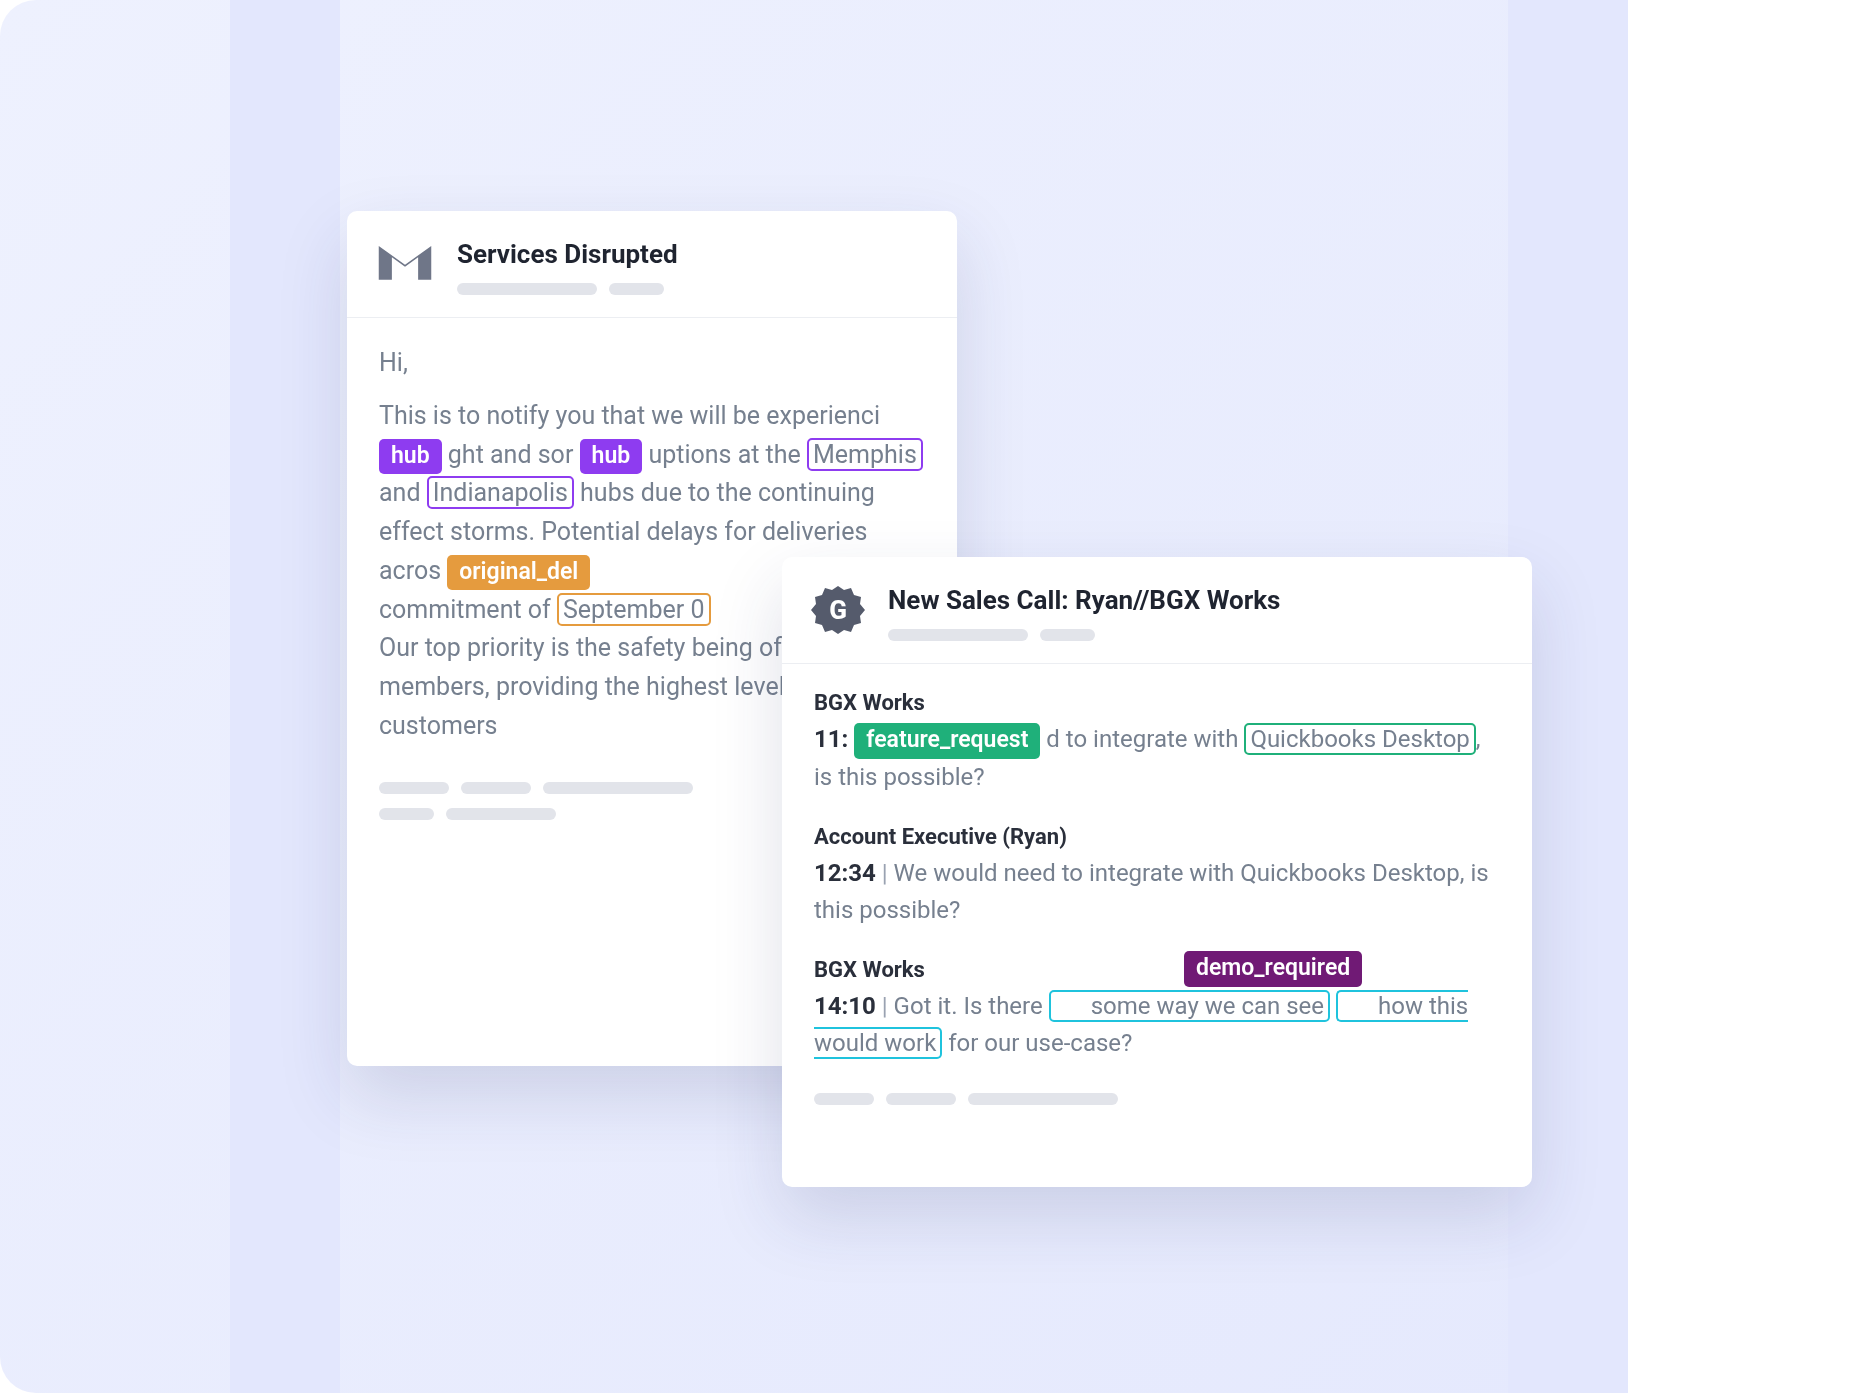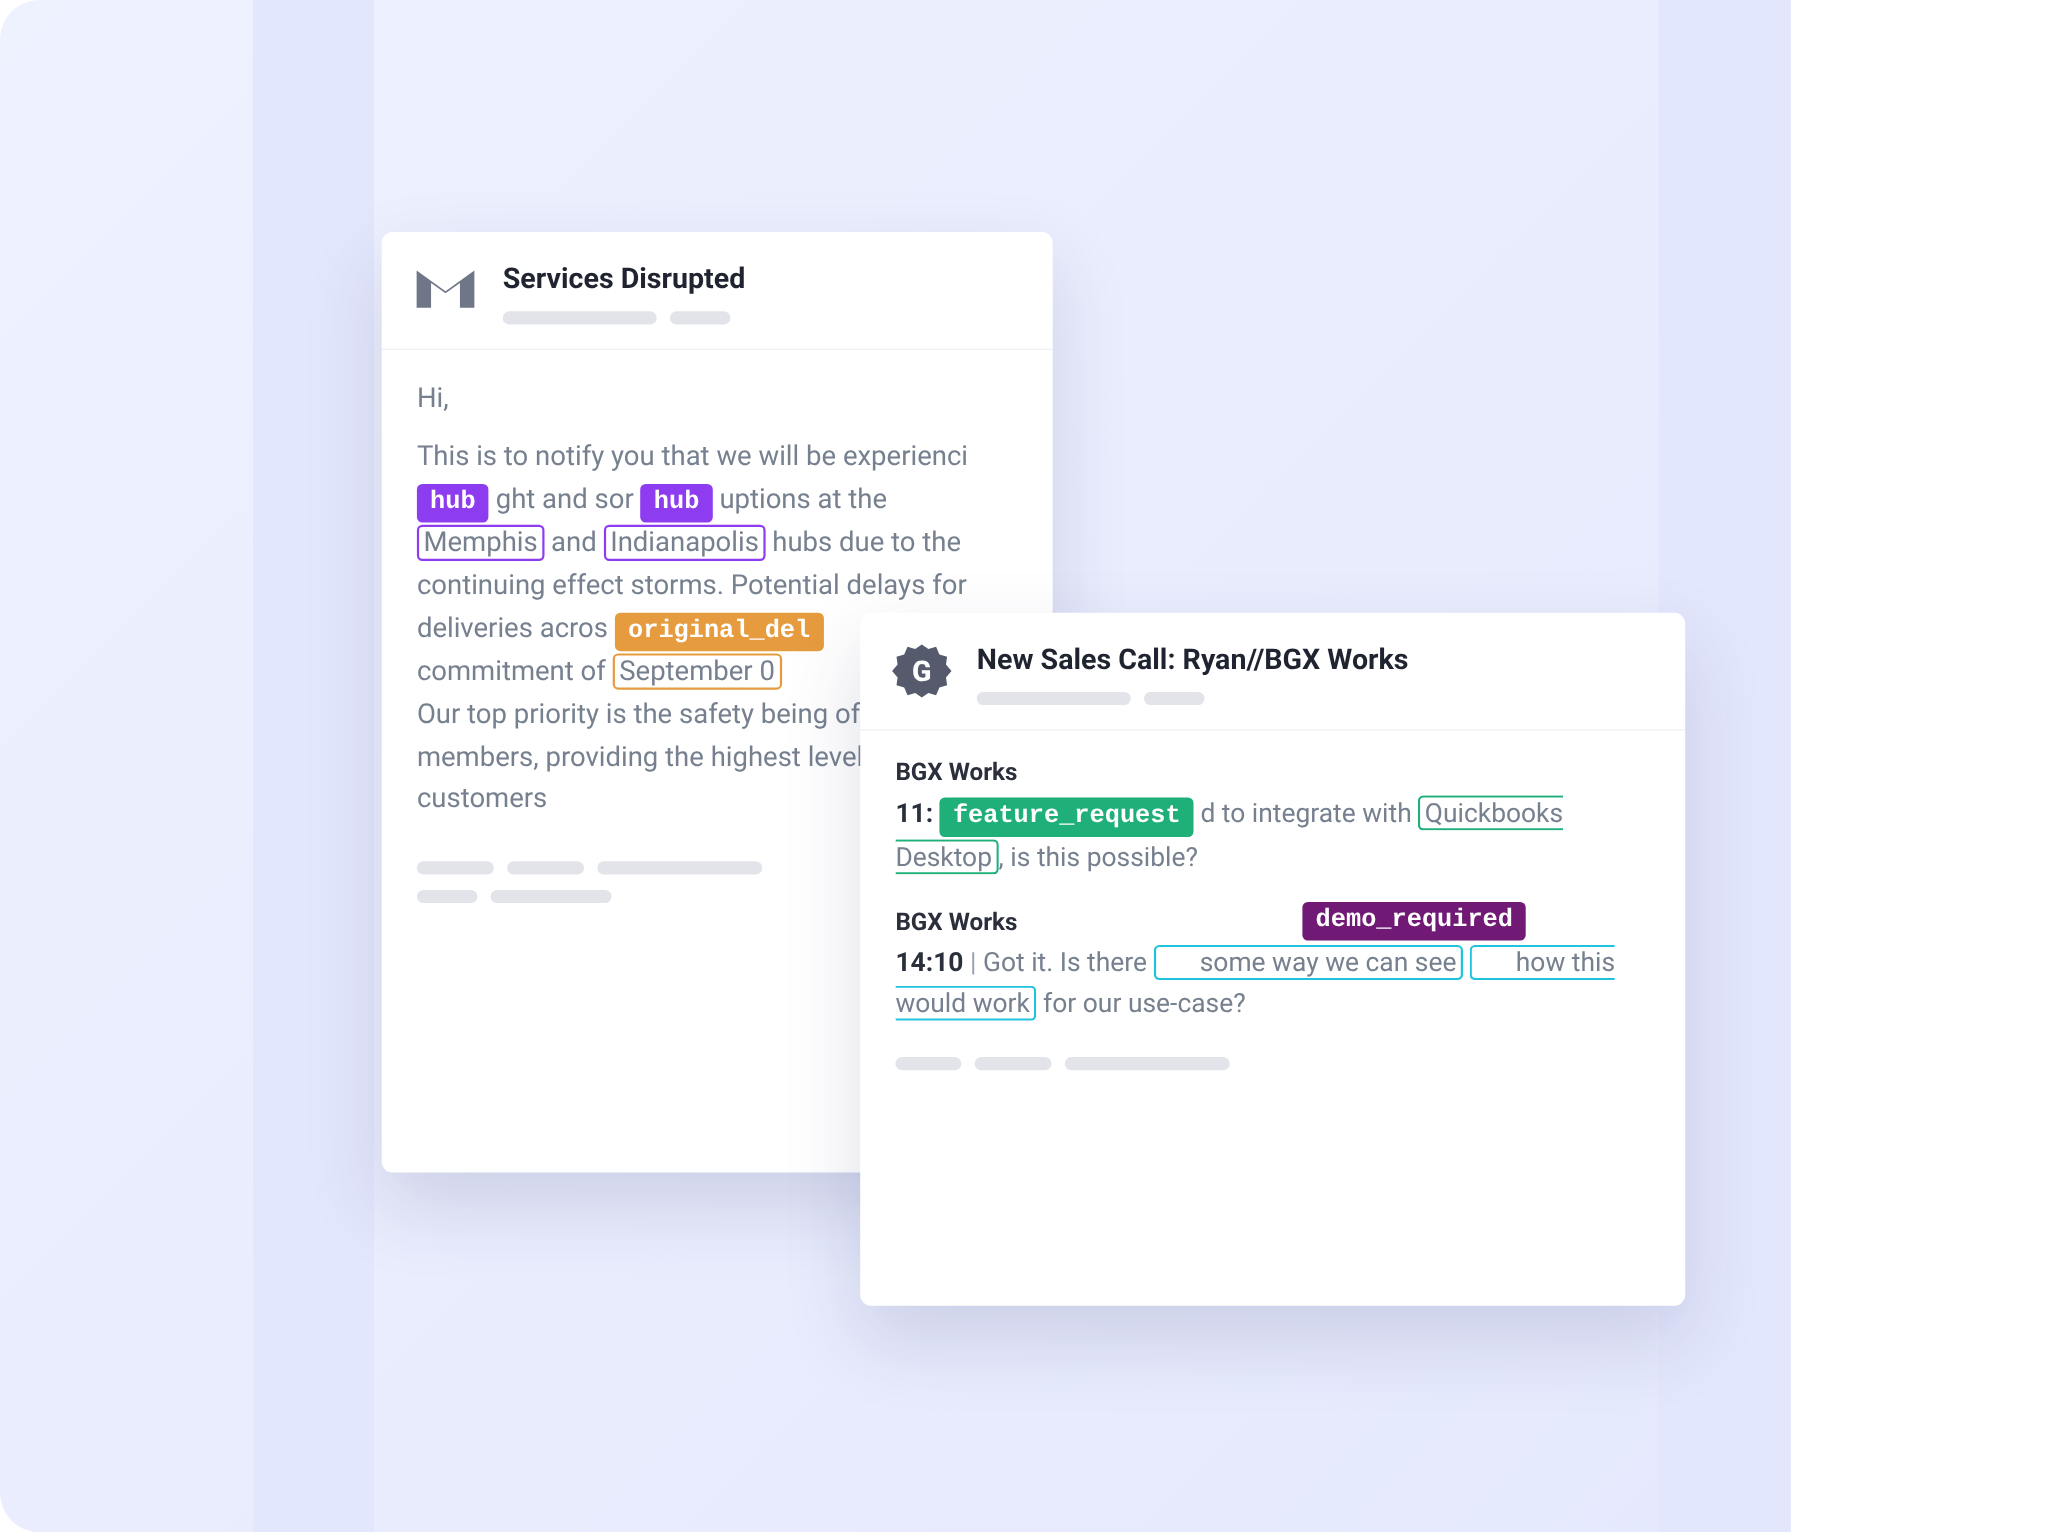--- a/index.html
+++ b/index.html
@@ -73,21 +73,20 @@
 
   .tag {
     display: inline-block;
     color: #fff;
     font-size: 23px;
     font-weight: 600;
     padding: 3px 12px 5px 12px;
     border-radius: 5px;
     line-height: 1.2;
     vertical-align: baseline;
-    font-family: Liberation Mono, monospace;
   }
   .ent {
     display: inline;
     border: 2px solid;
     border-radius: 5px;
     padding: 0 4px;
   }
   .c-purple { background: #8e3cf0; }
   .b-purple { border-color: #8e3cf0; color: #76808f; }
   .c-orange { background: #e59b3e; }
@@ -211,20 +210,28 @@
       <div class="msg-block">
         <div class="msg-from">BGX Works</div>
         <div class="msg-line">
           <span class="msg-time">11:</span>
           <span class="tag c-green">feature_request</span>
           <span>d to integrate with</span>
           <span class="ent b-green">Quickbooks Desktop</span><span>, is this possible?</span>
         </div>
       </div>
 
+      <div class="msg-block">
+        <div class="msg-from">Account Executive (Ryan)</div>
+        <div class="msg-line">
+          <span class="msg-time">12:34</span>
+          <span class="msg-sep"> | </span>
+          <span>We would need to integrate with Quickbooks Desktop, is this possible?</span>
+        </div>
+      </div>
 
       <div class="msg-block" style="position:relative">
         <div class="msg-from">BGX Works</div>
         <span class="tag c-cyan tag-float" style="left:370px; top:-6px;">demo_required</span>
         <div class="msg-line">
           <span class="msg-time">14:10</span>
           <span class="msg-sep"> | </span>
           <span>Got it. Is there</span>
           <span class="ent b-cyan">some way we can see</span>
           <span class="ent b-cyan">how this would work</span>

